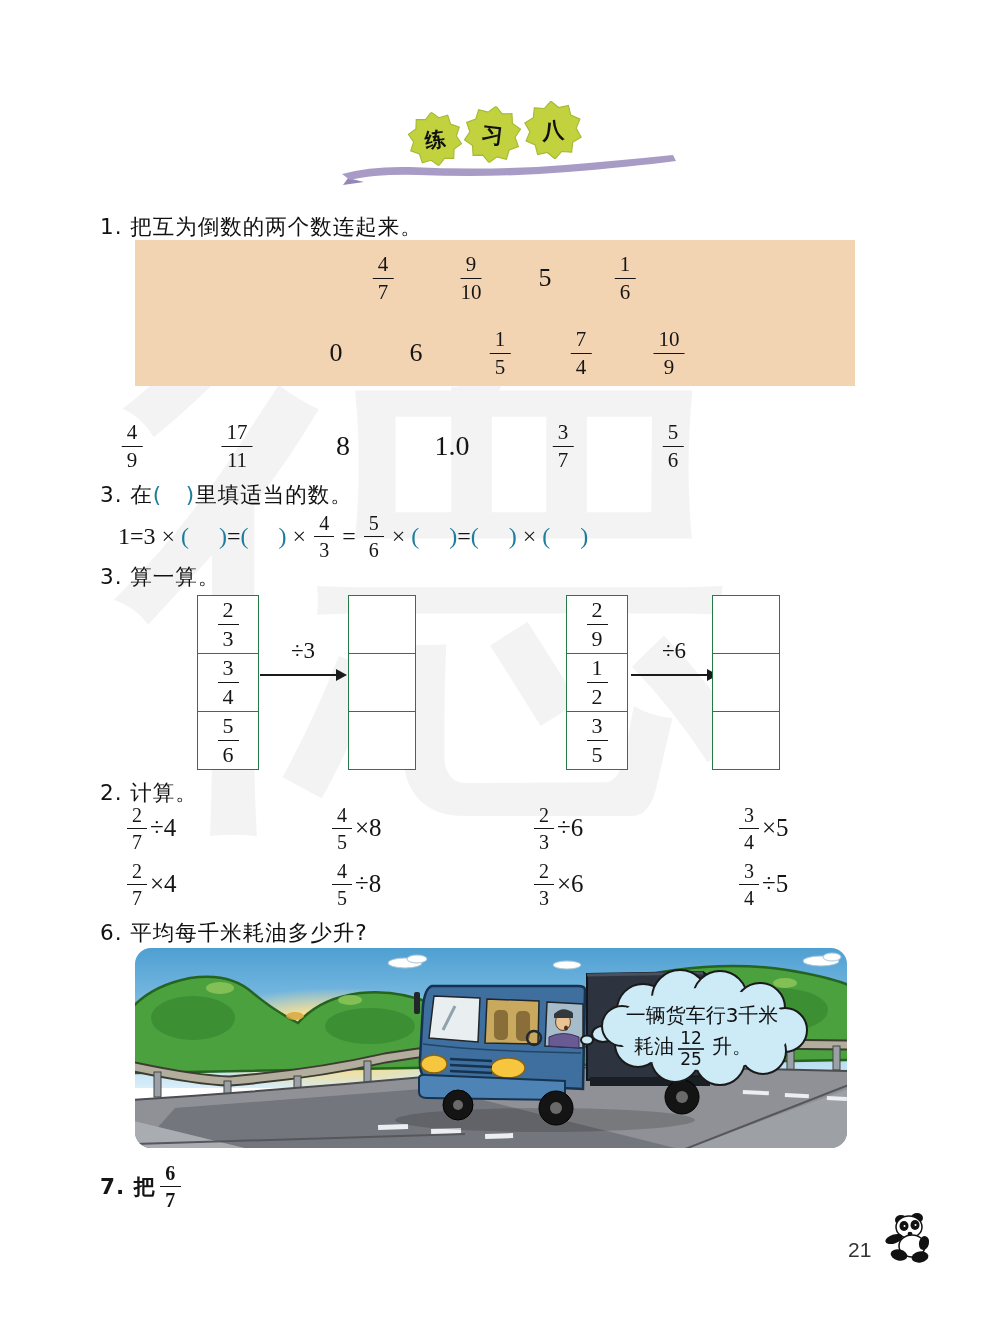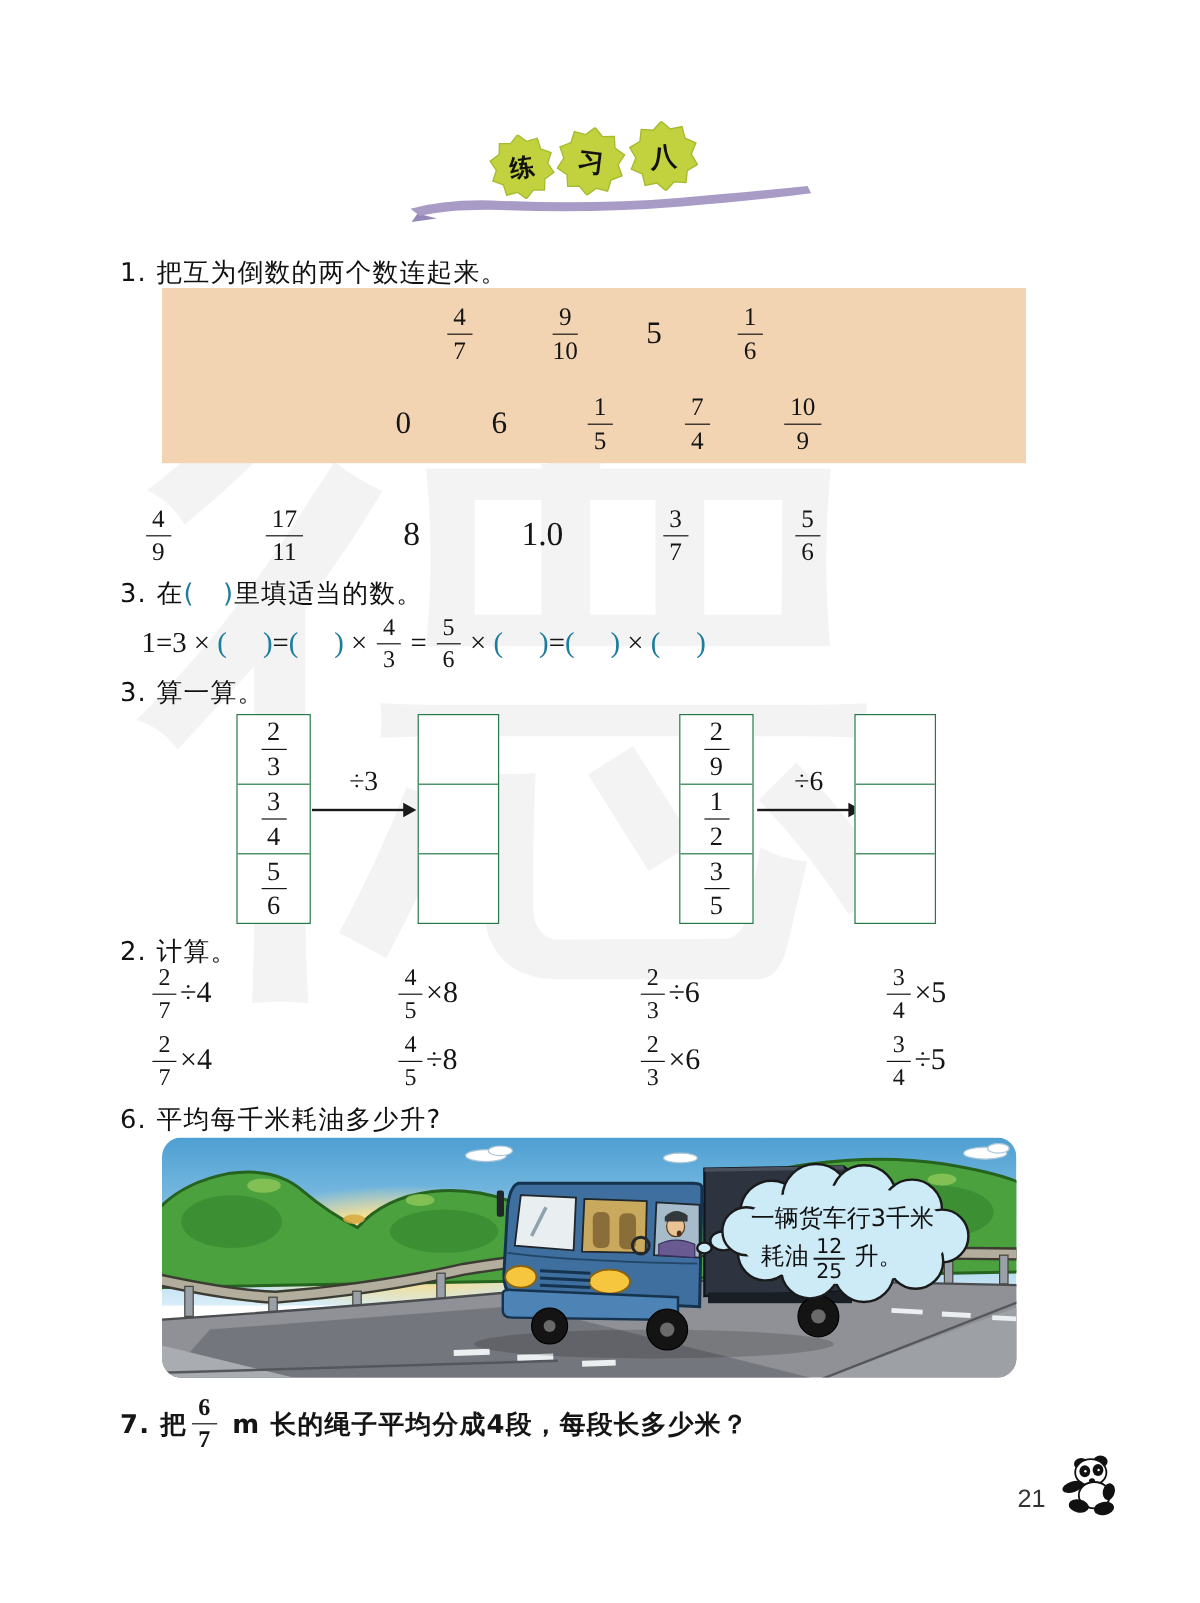--- a/index.html
+++ b/index.html
@@ -435,21 +435,20 @@
       </g>
     </g>
   </svg>
 
   <div class="q7-line" style="left:100px;top:1156px;">
     <span>7. 把</span>
     <span class="frac">
         <span class="fn">6</span>
         <span class="fd">7</span>
       </span>
-    <span>&nbsp;m 长的绳子平均分成4段，每段长多少米？</span>
   </div>
 
   <div class="page-num">21</div>
   <svg class="abs" style="left:884px;top:1208px;z-index:2;" width="52" height="56" viewBox="0 0 52 56">
     <ellipse cx="17" cy="12" rx="6" ry="5" fill="#111"></ellipse>
     <ellipse cx="33" cy="10" rx="6" ry="5" fill="#111"></ellipse>
     <ellipse cx="25" cy="19" rx="13" ry="11" fill="#fff" stroke="#111" stroke-width="1.5"></ellipse>
     <ellipse cx="20" cy="18" rx="4.5" ry="5" fill="#111"></ellipse>
     <ellipse cx="31" cy="17" rx="4.5" ry="5" fill="#111"></ellipse>
     <circle cx="20.5" cy="18" r="1" fill="#fff"></circle>

